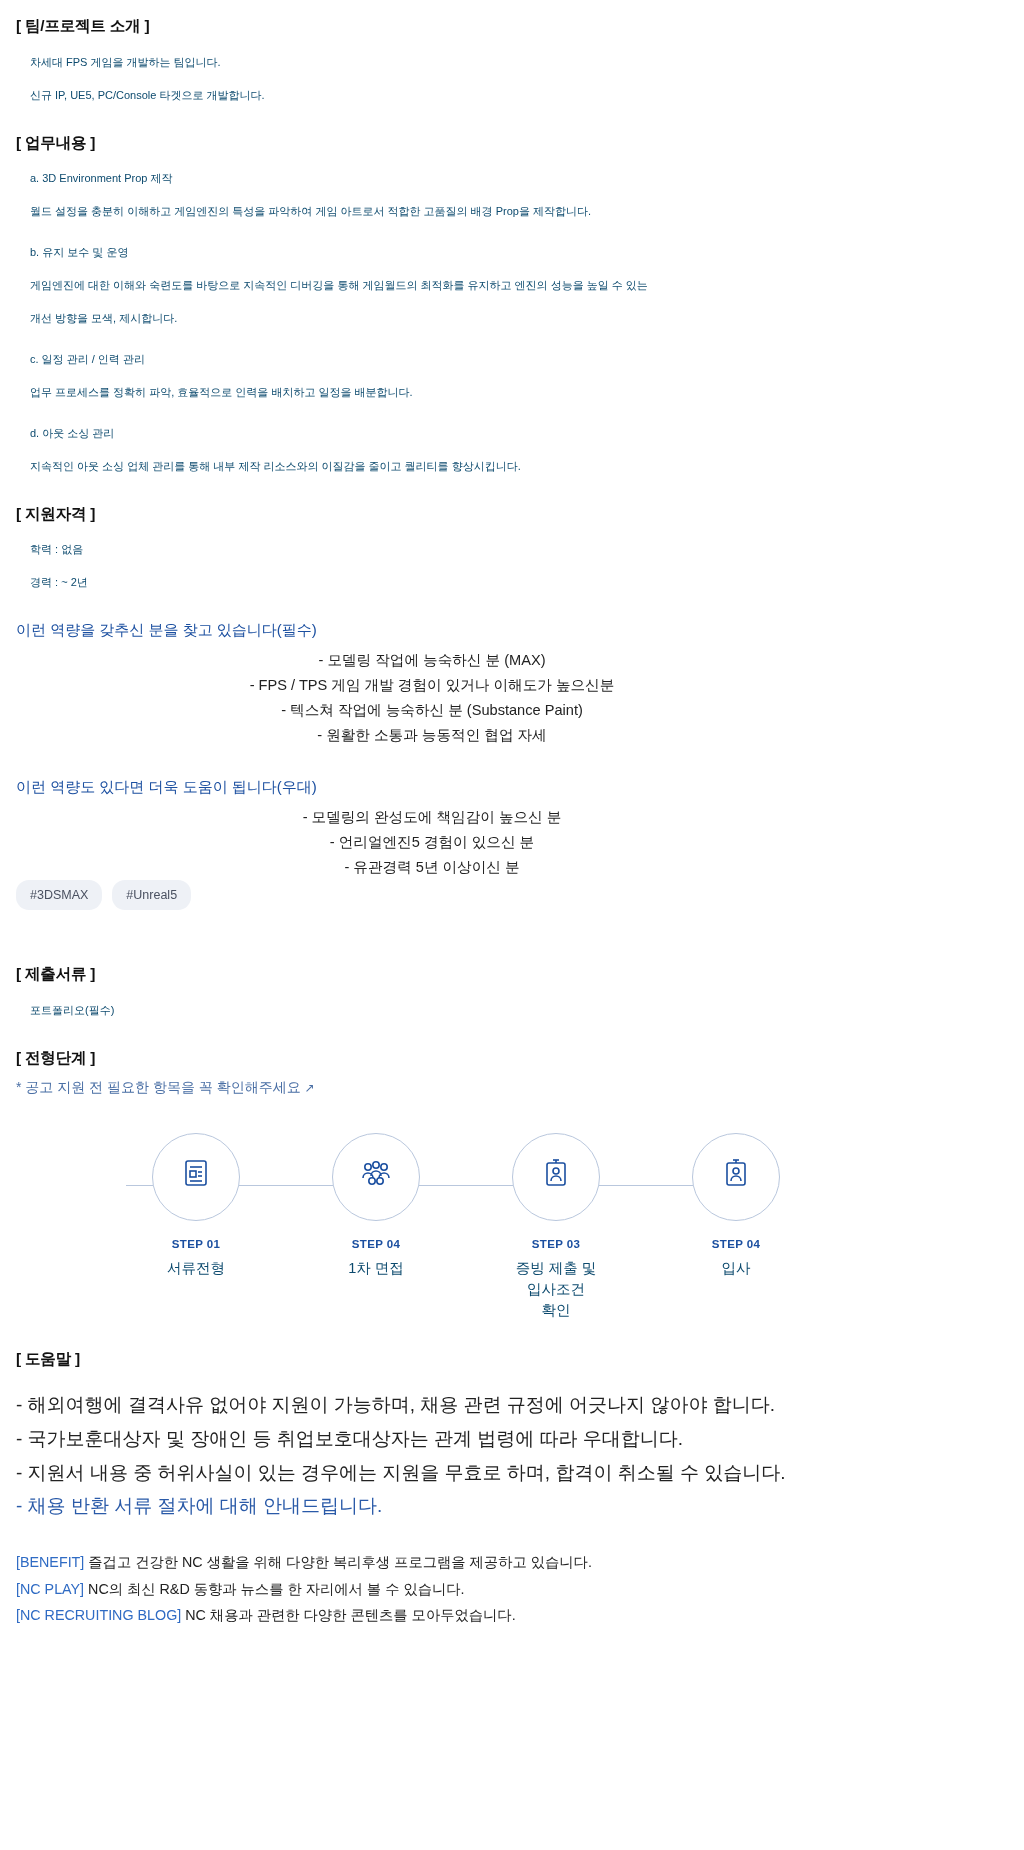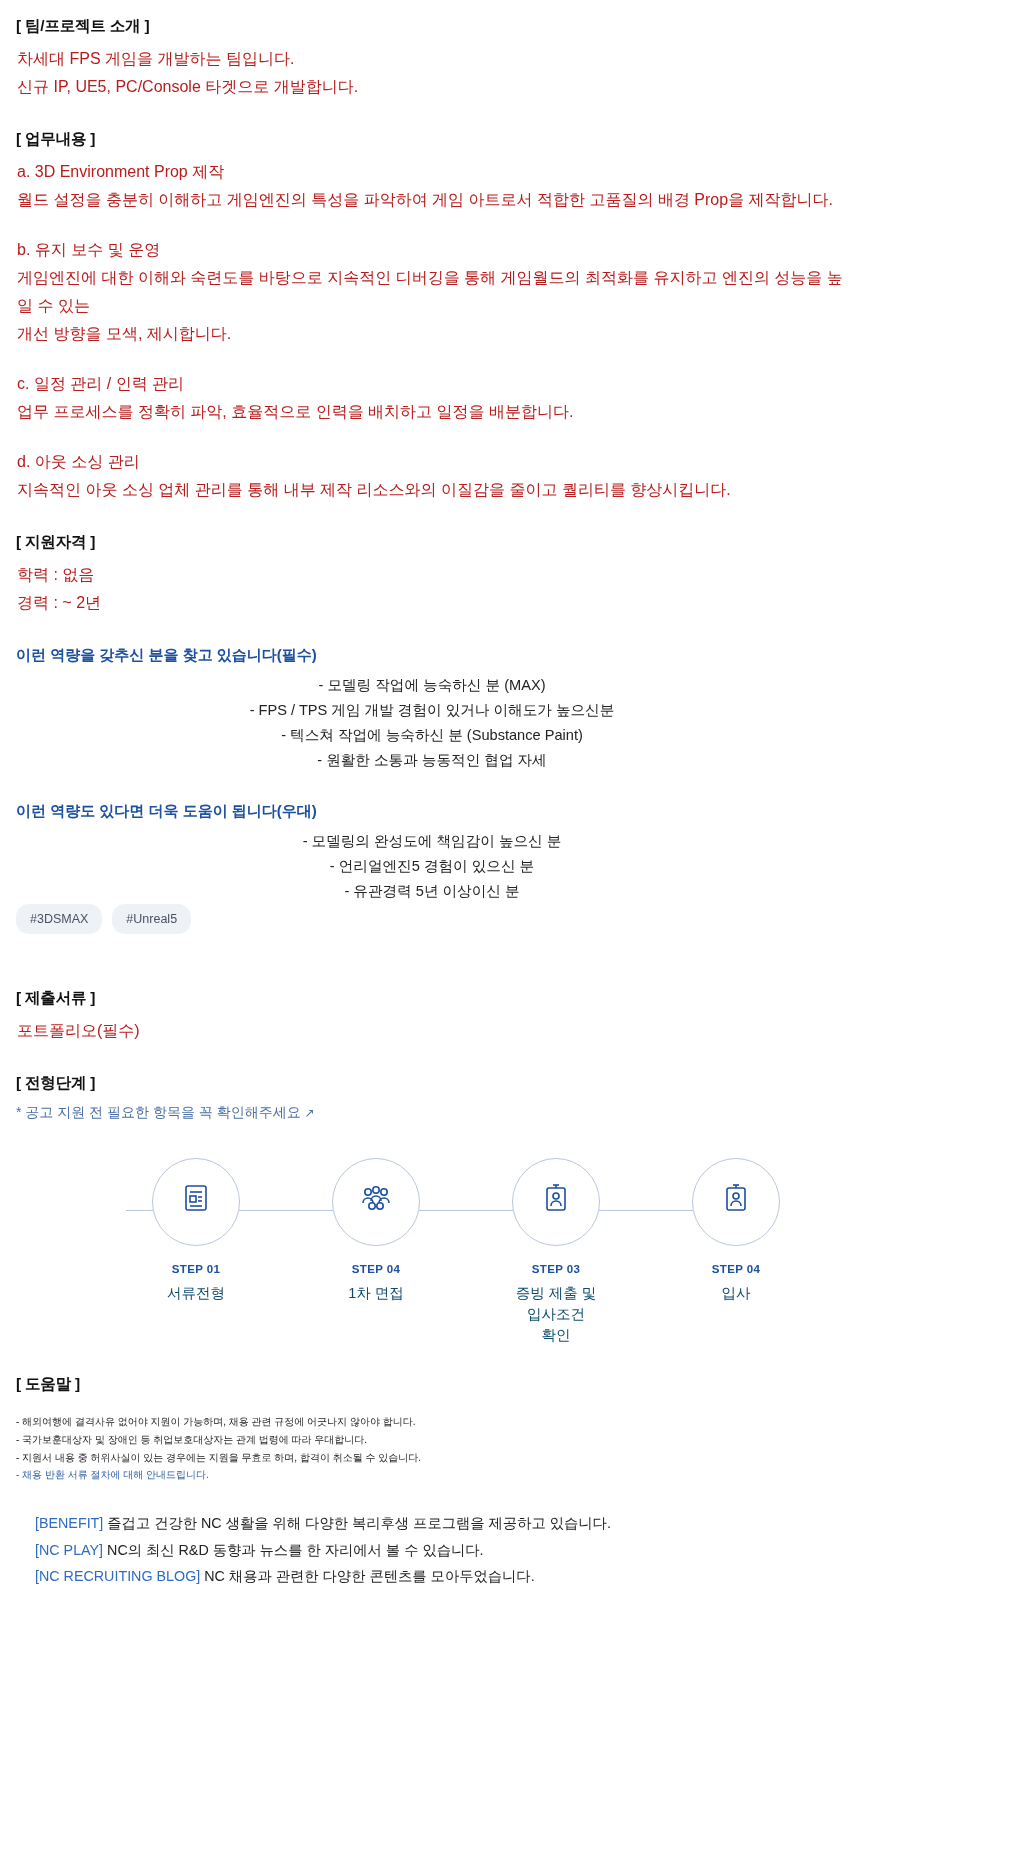--- a/index.html
+++ b/index.html
@@ -21,30 +21,30 @@
     padding: 14px 4px 24px 16px;
   }
   .section-heading {
     font-weight: bold;
     font-size: 15.5px;
     color: #111111;
     margin: 0 0 6px 0;
     letter-spacing: -0.2px;
   }
   .para {
-    margin: 1px;
-    color: #b91c1c;
-    font-size: 16px;
+    margin: 14px;
+    color: #0c4a6e;
+    font-size: 11px;
     line-height: 1.72;
   }
   .block { margin-bottom: 26px; }
   .sub-block { margin-bottom: 22px; }
   .accent-heading {
     color: #1b4fa0;
-    font-weight: bold;
+    font-weight: normal;
     font-size: 15px;
     margin: 0 0 6px 0;
   }
   .bullet-list { margin: 0; padding: 0; list-style: none; text-align: center; }
   .bullet-list li {
     font-size: 14.6px;
     color: #222222;
     line-height: 1.72;
   }
   .tags {
@@ -109,29 +109,29 @@
     margin-bottom: 5px;
   }
   .step-label {
     font-size: 14.5px;
     color: #0c4a6e;
     line-height: 1.45;
   }
 
   .help-list { margin: 16px 0 0 0; padding: 0; list-style: none; }
   .help-list li {
-    font-size: 10px;
+    font-size: 19px;
     color: #222222;
     line-height: 1.78;
   }
   .help-list li.link-item { color: #2a5aa8; }
 
   .links-block { margin-top: 26px; }
   .links-block p { margin: 0; font-size: 14.3px; line-height: 1.85; color: #222222; }
-  .link-key { color: #2f6bc4; margin-left: 19px; }
+  .link-key { color: #2f6bc4; }
 </style>
 </head>
 <body>
 
 <div class="page">
 
   <section class="block">
     <h3 class="section-heading">[ 팀/프로젝트 소개 ]</h3>
     <p class="para">차세대 FPS 게임을 개발하는 팀입니다.</p>
     <p class="para">신규 IP, UE5, PC/Console 타겟으로 개발합니다.</p>

